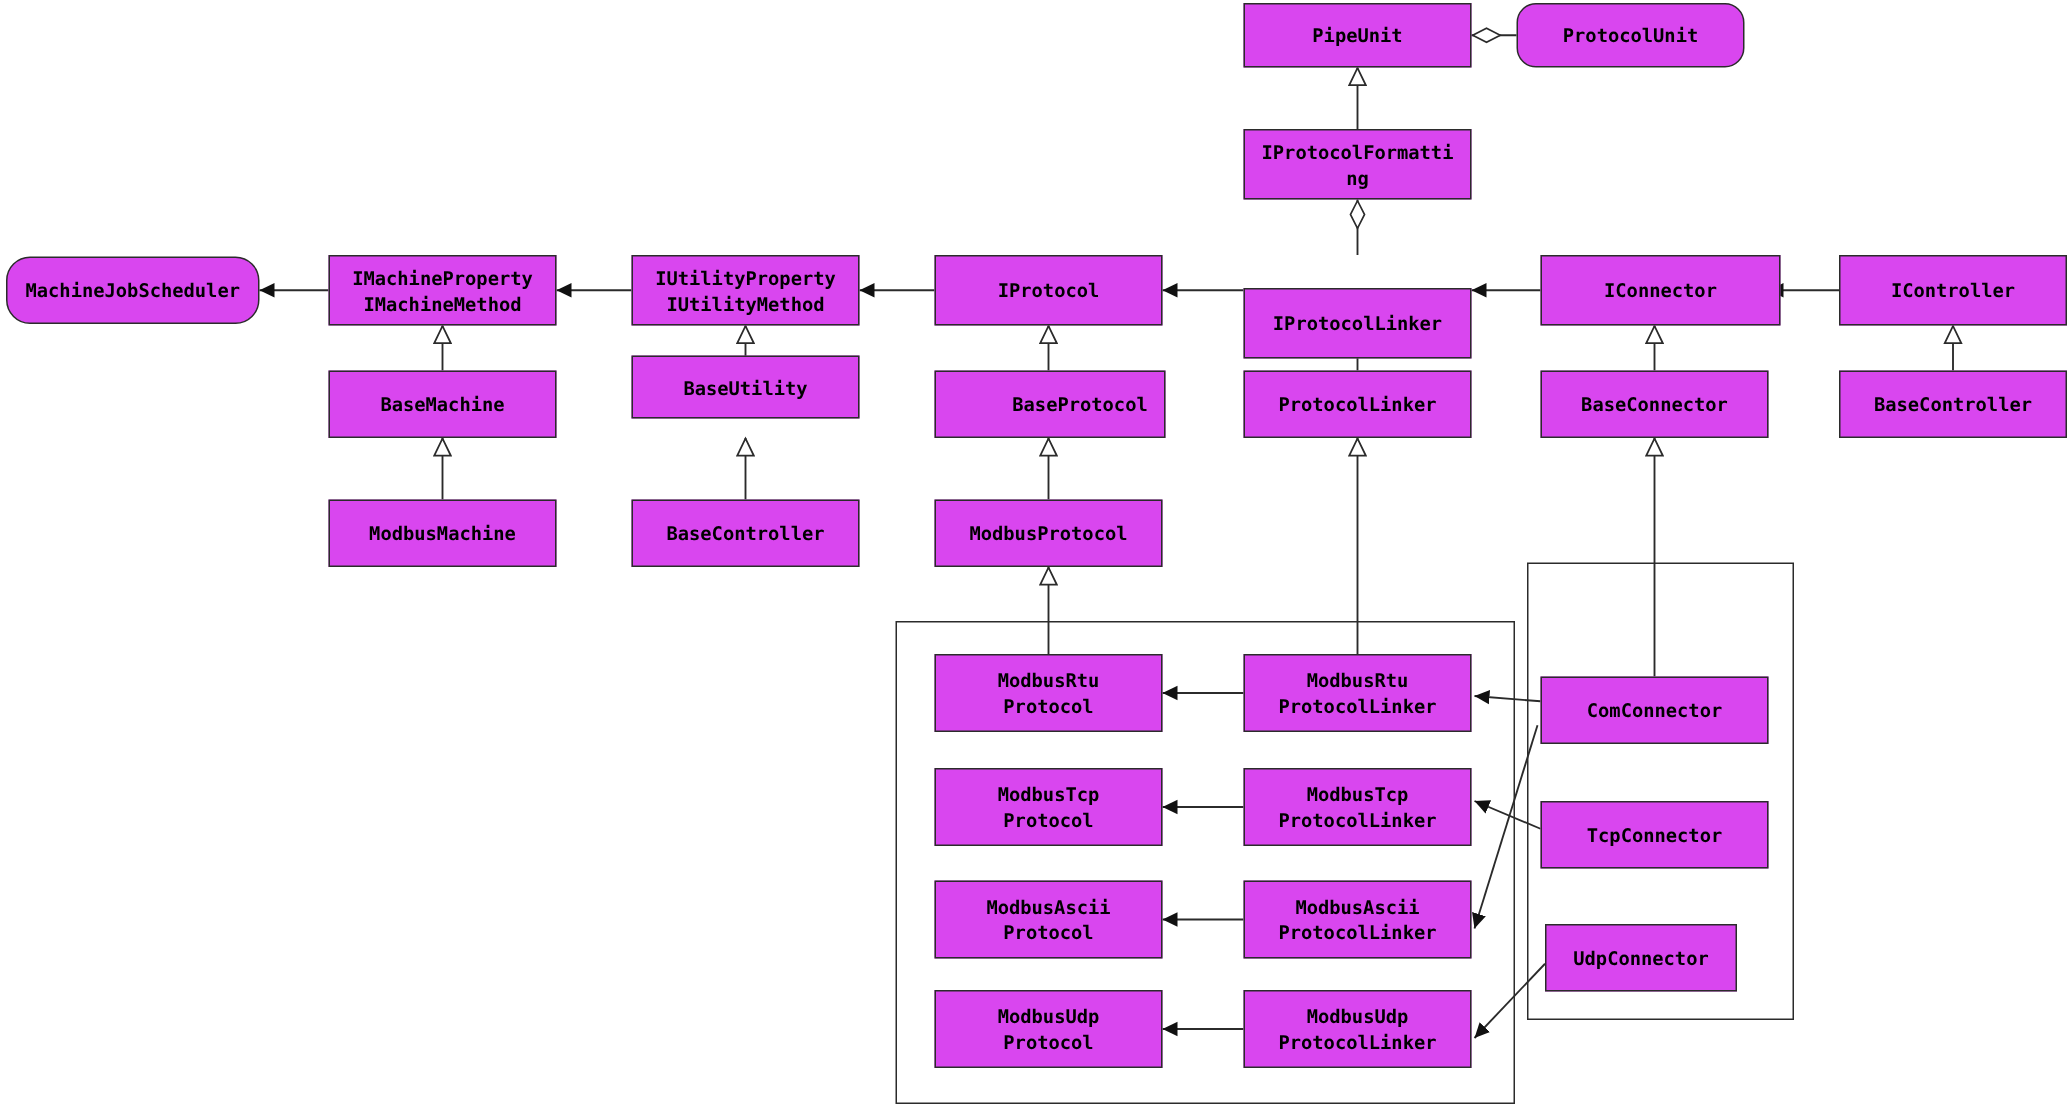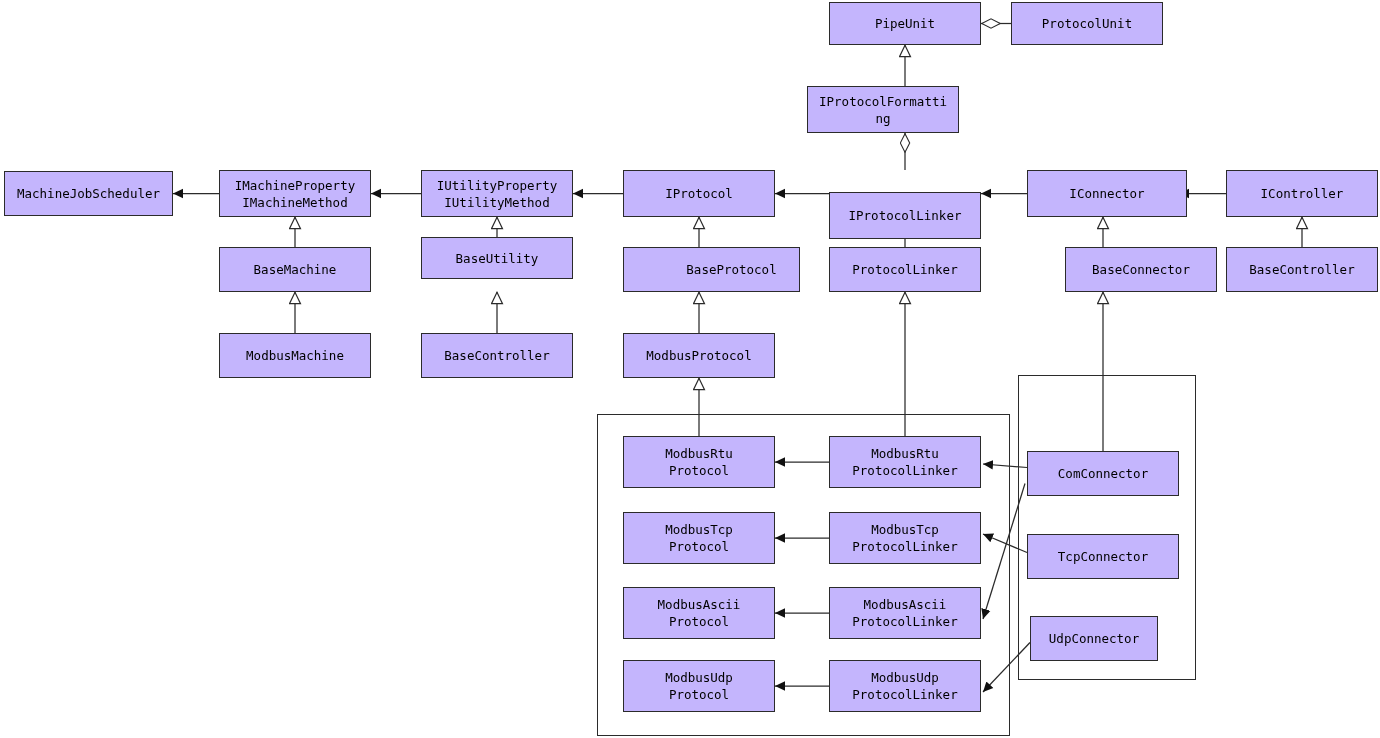--- a/index.html
+++ b/index.html
@@ -21,31 +21,32 @@
     left: 0;
     top: 0;
     width: 1380px;
     height: 738px;
     pointer-events: none;
   }
   .node {
     position: absolute;
     box-sizing: border-box;
     border: 1px solid #2b2b2b;
-    background: #c4b5fd;
+    background: #d946ef;
     display: flex;
     align-items: center;
     justify-content: center;
     text-align: center;
     color: #000000;
     font-size: 12.5px;
     line-height: 17px;
     letter-spacing: 0px;
     white-space: pre-line;
     z-index: 3;
+    font-weight: bold;
   }
   .group-box {
     position: absolute;
     box-sizing: border-box;
     border: 1px solid #2b2b2b;
     background: transparent;
     z-index: 1;
   }
   .node-label {
     display: block;
@@ -100,40 +101,40 @@
         <path d="M 1025 483.5 L 983 619" marker-end="url(#m-filled)"></path>
         <path d="M 1027 552.5 L 983 534" marker-end="url(#m-filled)"></path>
         <path d="M 1030 642.5 L 983 692" marker-end="url(#m-filled)"></path>
       </g>
   </svg>
 
   <div class="group-box" id="g-modbus-protocol-group" style="left: 597px; top: 414px; width: 413px; height: 322px;"></div>
   <div class="group-box" id="g-connector-group" style="left: 1018px; top: 375px; width: 178px; height: 305px;"></div>
 
   <div id="nodes-host">
-      <div class="node" id="n-machinejobscheduler" style="left: 4px; top: 171px; width: 169px; height: 45px;"><span class="node-label">MachineJobScheduler</span></div>
+      <div class="node" id="n-machinejobscheduler" style="left: 4px; top: 171px; width: 169px; height: 45px; border-radius: 16px;"><span class="node-label">MachineJobScheduler</span></div>
       <div class="node" id="n-imachineproperty" style="left: 219px; top: 170px; width: 152px; height: 47px;"><span class="node-label">IMachineProperty
 IMachineMethod</span></div>
       <div class="node" id="n-basemachine" style="left: 219px; top: 247px; width: 152px; height: 45px;"><span class="node-label">BaseMachine</span></div>
       <div class="node" id="n-modbusmachine" style="left: 219px; top: 333px; width: 152px; height: 45px;"><span class="node-label">ModbusMachine</span></div>
       <div class="node" id="n-iutilityproperty" style="left: 421px; top: 170px; width: 152px; height: 47px;"><span class="node-label">IUtilityProperty
 IUtilityMethod</span></div>
       <div class="node" id="n-baseutility" style="left: 421px; top: 237px; width: 152px; height: 42px;"><span class="node-label">BaseUtility</span></div>
       <div class="node" id="n-modbusutility" style="left: 421px; top: 333px; width: 152px; height: 45px;"><span class="node-label">BaseController</span></div>
       <div class="node" id="n-iprotocol" style="left: 623px; top: 170px; width: 152px; height: 47px;"><span class="node-label">IProtocol</span></div>
-      <div class="node" id="n-baseprotocol" style="left: 623px; top: 247px; width: 177px; height: 45px; padding-left: 40px;"><span class="node-label">BaseProtocol</span></div>
+      <div class="node" id="n-baseprotocol" style="left: 623px; top: 247px; width: 154px; height: 45px; padding-left: 40px;"><span class="node-label">BaseProtocol</span></div>
       <div class="node" id="n-modbusprotocol" style="left: 623px; top: 333px; width: 152px; height: 45px;"><span class="node-label">ModbusProtocol</span></div>
       <div class="node" id="n-pipeunit" style="left: 829px; top: 2px; width: 152px; height: 43px;"><span class="node-label">PipeUnit</span></div>
-      <div class="node" id="n-protocolunit" style="left: 1011px; top: 2px; width: 152px; height: 43px;"><span class="node-label">ProtocolUnit</span></div>
-      <div class="node" id="n-iprotocolformatting" style="left: 807px; top: 86px; width: 152px; height: 47px;"><span class="node-label">IProtocolFormatti
+      <div class="node" id="n-protocolunit" style="left: 1011px; top: 2px; width: 152px; height: 43px; border-radius: 13px;"><span class="node-label">ProtocolUnit</span></div>
+      <div class="node" id="n-iprotocolformatting" style="left: 829px; top: 86px; width: 152px; height: 47px;"><span class="node-label">IProtocolFormatti
 ng</span></div>
       <div class="node" id="n-iprotocollinker" style="left: 829px; top: 170px; width: 152px; height: 47px; margin-top: 22px;"><span class="node-label">IProtocolLinker</span></div>
       <div class="node" id="n-protocollinker" style="left: 829px; top: 247px; width: 152px; height: 45px;"><span class="node-label">ProtocolLinker</span></div>
       <div class="node" id="n-iconnector" style="left: 1027px; top: 170px; width: 160px; height: 47px;"><span class="node-label">IConnector</span></div>
-      <div class="node" id="n-baseconnector" style="left: 1027px; top: 247px; width: 152px; height: 45px; margin-left: 38px;"><span class="node-label">BaseConnector</span></div>
+      <div class="node" id="n-baseconnector" style="left: 1027px; top: 247px; width: 152px; height: 45px;"><span class="node-label">BaseConnector</span></div>
       <div class="node" id="n-icontroller" style="left: 1226px; top: 170px; width: 152px; height: 47px;"><span class="node-label">IController</span></div>
       <div class="node" id="n-basecontroller" style="left: 1226px; top: 247px; width: 152px; height: 45px;"><span class="node-label">BaseController</span></div>
       <div class="node" id="n-modbusrtuprotocol" style="left: 623px; top: 436px; width: 152px; height: 52px;"><span class="node-label">ModbusRtu
 Protocol</span></div>
       <div class="node" id="n-modbustcpprotocol" style="left: 623px; top: 512px; width: 152px; height: 52px;"><span class="node-label">ModbusTcp
 Protocol</span></div>
       <div class="node" id="n-modbusasciiprotocol" style="left: 623px; top: 587px; width: 152px; height: 52px;"><span class="node-label">ModbusAscii
 Protocol</span></div>
       <div class="node" id="n-modbusudpprotocol" style="left: 623px; top: 660px; width: 152px; height: 52px;"><span class="node-label">ModbusUdp
 Protocol</span></div>

